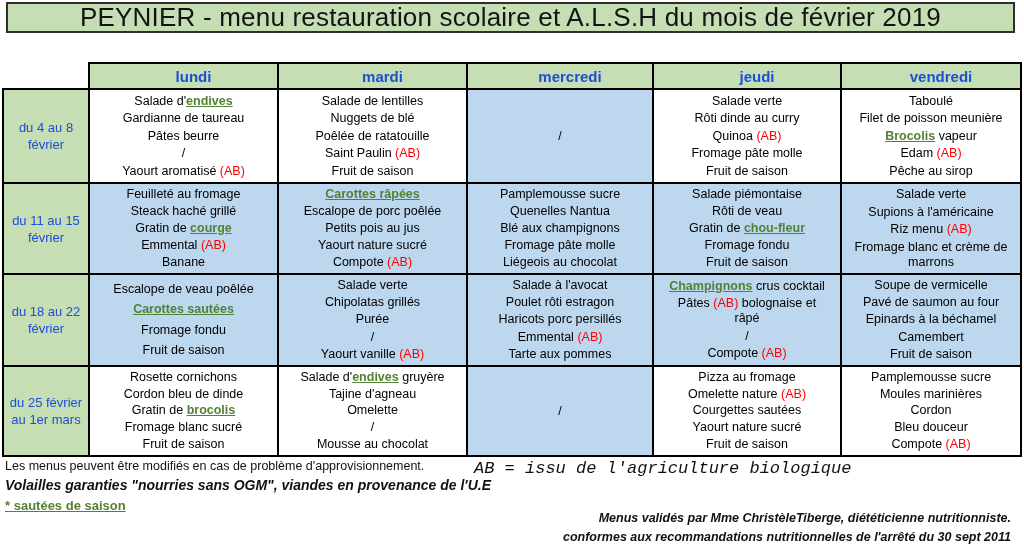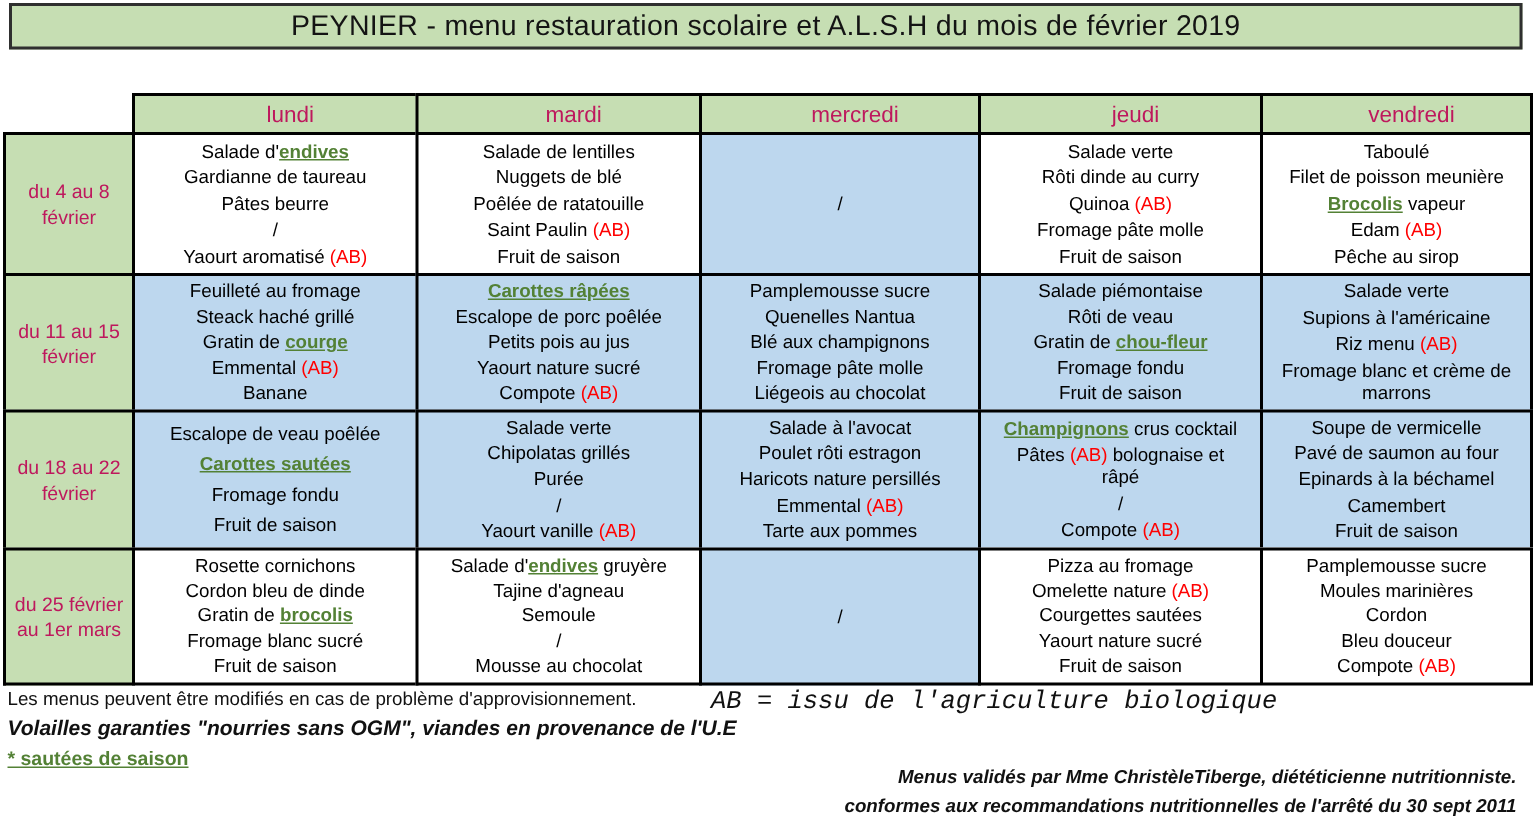--- a/index.html
+++ b/index.html
@@ -11,39 +11,39 @@
   }
   html,body{margin:0;padding:0;}
   body{
     width:1024px;height:549px;position:relative;background:#ffffff;
     font-family:"Liberation Sans", sans-serif;color:#111;overflow:hidden;
   }
   .title-bar{
     position:absolute;left:6px;top:2px;width:1009px;height:31px;box-sizing:border-box;
     background:var(--green-bg);border:2px solid #2f2f2f;
     display:flex;align-items:center;justify-content:center;
-    font-size:19px;color:#141414;letter-spacing:0.2px;
+    font-size:26px;color:#141414;letter-spacing:0.2px;
   }
   .menu-table{
     position:absolute;left:2px;top:62px;
     display:grid;
     grid-template-columns:86px 189px 189px 186px 188px 182px;
     grid-template-rows:26px 94px 91px 92px 92px;
   }
   .cell{box-sizing:border-box;border-left:2px solid var(--grid-line);border-top:2px solid var(--grid-line);}
   .col-last{border-right:2px solid var(--grid-line);}
   .row-last{border-bottom:2px solid var(--grid-line);}
   .corner{border:none;background:transparent;}
   .day-header{
     background:var(--green-bg);display:flex;align-items:center;justify-content:center;
-    font-weight:normal;font-size:15px;color:#be185d;padding-left:20px;
+    font-weight:bold;font-size:15px;color:#1d4ed8;padding-left:20px;
   }
   .week-label{
     background:var(--green-bg);display:flex;flex-direction:column;align-items:center;justify-content:center;
-    text-align:center;font-size:13px;line-height:17px;color:#be185d;padding:0 2px;
+    text-align:center;font-size:13px;line-height:17px;color:#1d4ed8;padding:0 2px;
   }
   .menu-cell{
     background:#fff;display:flex;flex-direction:column;justify-content:space-evenly;align-items:center;
     text-align:center;font-size:12.5px;line-height:15px;padding:1px 12px;color:#000;
   }
   .menu-cell.blue{background:var(--blue-bg);}
   .menu-line{width:100%;}
   .seg-green{color:var(--green-text);font-weight:bold;text-decoration:underline;}
   .seg-red{color:var(--red-text);}
   .f-left{position:absolute;left:5px;top:459px;font-size:12.5px;}
@@ -151,21 +151,21 @@
     <div class="cell menu-cell blue">
       <div class="menu-line"><span>Salade verte</span></div>
       <div class="menu-line"><span>Chipolatas grillés</span></div>
       <div class="menu-line"><span>Purée</span></div>
       <div class="menu-line"><span>/</span></div>
       <div class="menu-line"><span>Yaourt vanille </span><span class="seg-red">(AB)</span></div>
     </div>
     <div class="cell menu-cell blue">
       <div class="menu-line"><span>Salade à l'avocat</span></div>
       <div class="menu-line"><span>Poulet rôti estragon</span></div>
-      <div class="menu-line"><span>Haricots nature persillés</span></div>
+      <div class="menu-line"><span>Haricots porc persillés</span></div>
       <div class="menu-line"><span>Emmental </span><span class="seg-red">(AB)</span></div>
       <div class="menu-line"><span>Tarte aux pommes</span></div>
     </div>
     <div class="cell menu-cell blue">
       <div class="menu-line"><span class="seg-green">Champignons</span><span> crus cocktail</span></div>
       <div class="menu-line"><span>Pâtes </span><span class="seg-red">(AB)</span><span> bolognaise et râpé</span></div>
       <div class="menu-line"><span>/</span></div>
       <div class="menu-line"><span>Compote </span><span class="seg-red">(AB)</span></div>
     </div>
     <div class="cell menu-cell blue col-last">
@@ -182,21 +182,21 @@
     <div class="cell menu-cell row-last">
       <div class="menu-line"><span>Rosette cornichons</span></div>
       <div class="menu-line"><span>Cordon bleu de dinde</span></div>
       <div class="menu-line"><span>Gratin de </span><span class="seg-green">brocolis</span></div>
       <div class="menu-line"><span>Fromage blanc sucré</span></div>
       <div class="menu-line"><span>Fruit de saison</span></div>
     </div>
     <div class="cell menu-cell row-last">
       <div class="menu-line"><span>Salade d'</span><span class="seg-green">endives</span><span> gruyère</span></div>
       <div class="menu-line"><span>Tajine d'agneau</span></div>
-      <div class="menu-line"><span>Semoule</span></div>
+      <div class="menu-line"><span>Omelette</span></div>
       <div class="menu-line"><span>/</span></div>
       <div class="menu-line"><span>Mousse au chocolat</span></div>
     </div>
     <div class="cell menu-cell blue row-last">
       <div class="menu-line"><span>/</span></div>
     </div>
     <div class="cell menu-cell row-last">
       <div class="menu-line"><span>Pizza au fromage</span></div>
       <div class="menu-line"><span>Omelette nature </span><span class="seg-red">(AB)</span></div>
       <div class="menu-line"><span>Courgettes sautées</span></div>

